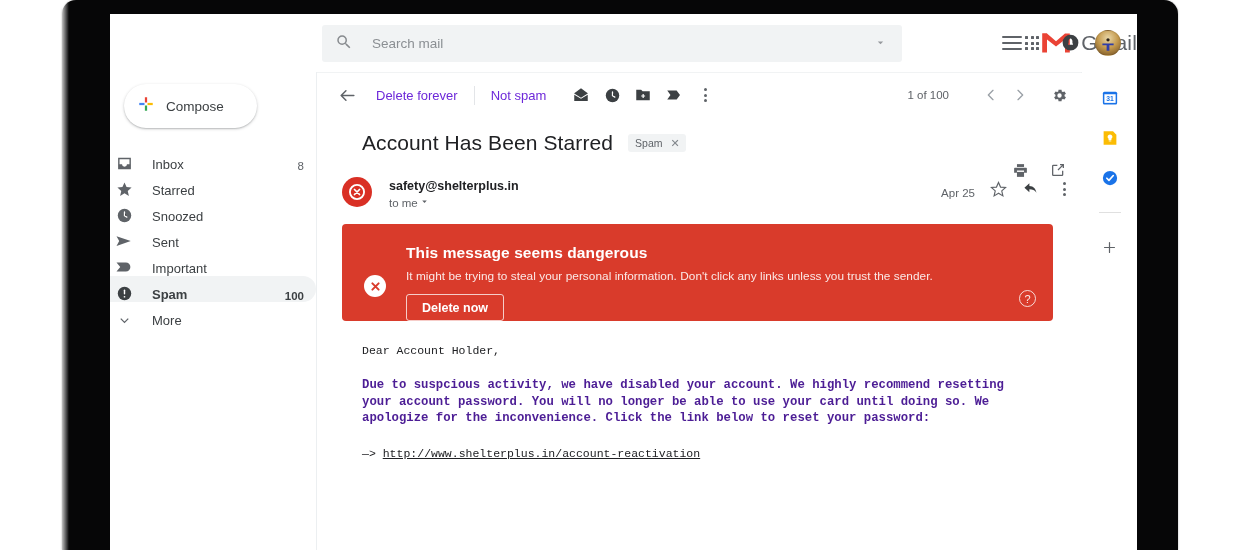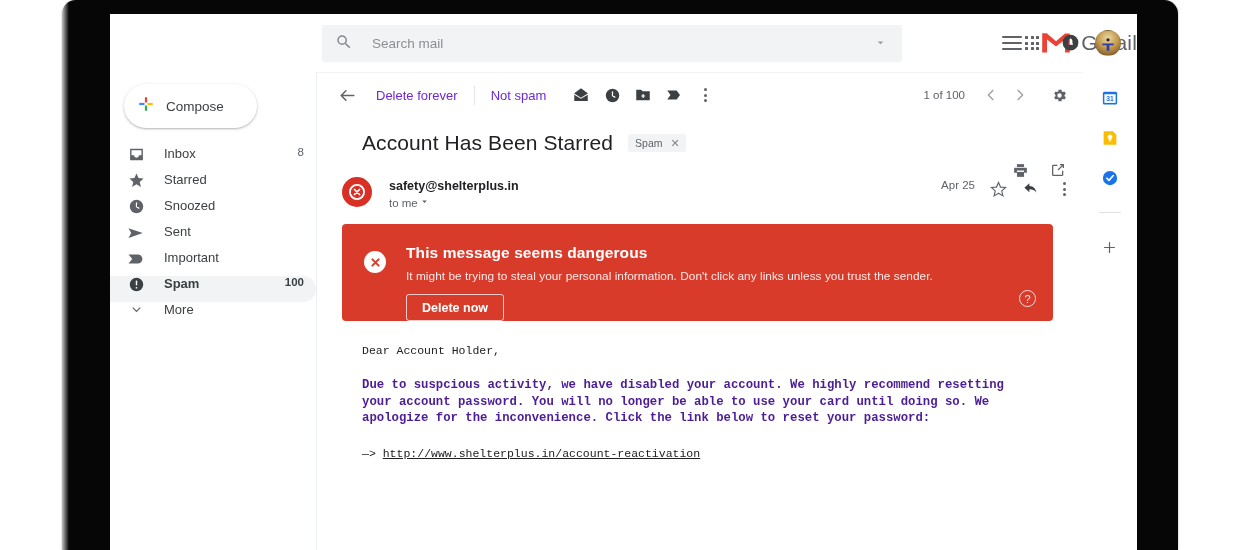--- a/index.html
+++ b/index.html
@@ -95,22 +95,22 @@
     background: #fff;
     border-radius: 22px;
     box-shadow: 0 1px 3px rgba(60,64,67,.28), 0 1px 1px rgba(60,64,67,.14);
     display: flex; align-items: center; cursor: pointer;
   }
   .compose-plus { margin-left: 13px; margin-right: 11px; }
   .compose-label { font-size: 13.5px; color: #3c4043; }
 
   .navlist { margin-top: 18px; }
   .navitem {
-    height: 26px; display: flex; align-items: flex-start;
-    padding-left: 16px; padding-right: 12px;
+    height: 26px; display: flex; align-items: flex-end;
+    padding-left: 4px; padding-right: 12px;
     border-radius: 0 13px 13px 0;
     cursor: pointer; color: #3c4043; font-size: 13px;
   }
   .navitem .ic { width: 20px; display: flex; align-items: center; justify-content: center; margin-right: 18px; }
   .navitem .lbl { flex: 1; }
   .navitem .cnt { font-size: 11.5px; color: #5f6368; }
   .navitem.active { background: #f1f3f4; font-weight: bold; }
   .navitem.active .cnt { color: #3c4043; font-weight: bold; }
 
   
@@ -133,21 +133,21 @@
   .tb-sep { width: 1px; height: 19px; background: #e3e5e8; margin: 0 16px; }
   .tb-icons { display: flex; align-items: center; gap: 5px; margin-left: 22px; }
   .tb-ic { width: 26px; height: 26px; display: flex; align-items: center; justify-content: center; cursor: pointer; }
   .dots3 { display: flex; flex-direction: column; gap: 2.3px; align-items: center; }
   .dots3 span { width: 3px; height: 3px; border-radius: 50%; background: #5f6368; display: block; }
 
   .toolbar-right {
     position: absolute; right: 8px; top: 0; height: 44px;
     display: flex; align-items: center; gap: 3px;
   }
-  .pager { font-size: 11.5px; color: #5f6368; margin-right: 10px; white-space: nowrap; }
+  .pager { font-size: 11.5px; color: #5f6368; margin-right: 26px; white-space: nowrap; }
   .arrow-btn { width: 26px; height: 26px; display: flex; align-items: center; justify-content: center; cursor: pointer; }
   .gear-btn { width: 30px; height: 30px; display: flex; align-items: center; justify-content: center; cursor: pointer; margin-left: 8px; }
 
   
   .subject-row {
     display: flex; align-items: center;
     margin: 14px 0 0 45px;
   }
   .subject { font-size: 21px; color: #202124; letter-spacing: .1px; }
   .chip {
@@ -170,33 +170,33 @@
     width: 30px; height: 30px; border-radius: 50%;
     background: #d93025; display: flex; align-items: center; justify-content: center;
     flex: 0 0 30px;
   }
   .sender-meta { margin-left: 17px; padding-top: 2px; }
   .sender-email { font-size: 12.5px; color: #202124; font-weight: bold; }
   .sender-to { font-size: 11.5px; color: #5f6368; margin-top: 3px; display: flex; align-items: center; gap: 1px; cursor: pointer; }
 
   .sender-right {
     position: absolute; right: 8px; top: 2px;
-    display: flex; align-items: flex-start; gap: 13px;
+    display: flex; align-items: flex-end; gap: 13px;
   }
   .sr-date { font-size: 11.5px; color: #5f6368; white-space: nowrap; }
   .sr-ic { width: 20px; height: 20px; display: flex; align-items: center; justify-content: center; cursor: pointer; }
 
   
   .warn {
     margin: 15px 0 0 25px;
     width: 711px; height: 97px;
     background: #d93b2b;
     border-radius: 4px;
     position: relative;
-    display: flex; align-items: flex-start;
+    display: flex; align-items: center;
   }
   .warn-icon {
     width: 22px; height: 22px; border-radius: 50%;
     background: #fff; display: flex; align-items: center; justify-content: center;
     margin: 27px 0 0 22px; flex: 0 0 22px;
   }
   .warn-body { margin: 20px 0 0 20px; }
   .warn-title { font-size: 15.5px; color: #fff; font-weight: bold; letter-spacing: .1px; }
   .warn-sub { font-size: 11.8px; color: #fbe9e7; margin-top: 7px; letter-spacing: .05px; }
   .warn-btn {

